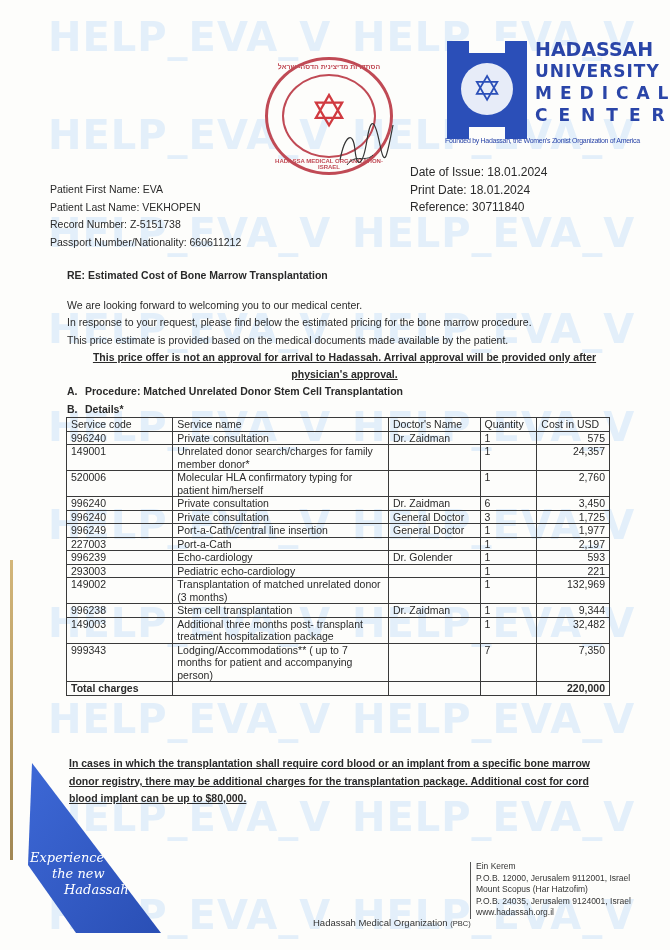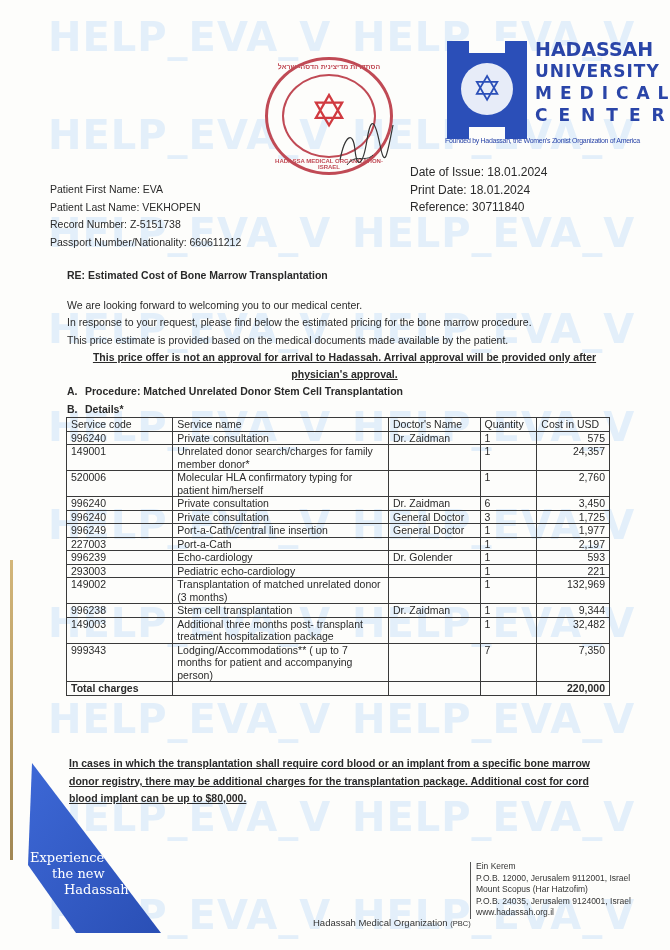--- a/index.html
+++ b/index.html
@@ -73,21 +73,21 @@
   table.details .c-qty { width: 45px; }
   table.details .c-cost { width: 60px; }
   table.details td.cost { text-align: right; }
   table.details tr.total td { font-weight: bold; }
   .note { position: absolute; left: 69px; top: 755px; width: 550px; font-size: 10.5px; line-height: 17.5px; font-weight: bold; text-decoration: underline; }
   
   .banner {
     position: absolute; left: 26px; top: 755px; width: 140px; height: 180px;
   }
   .banner-text {
-    position: absolute; left: 30px; top: 850px; font-family: "DejaVu Serif", serif; 
+    position: absolute; left: 30px; top: 850px; font-family: "DejaVu Serif", serif; font-style: italic;
     color: #ffffff; font-size: 13px; line-height: 16px;
   }
   .banner-text div:nth-child(2) { padding-left: 22px; }
   .banner-text div:nth-child(3) { padding-left: 34px; }
   .footer-org { position: absolute; left: 293px; top: 917px; font-size: 9.5px; color: #333; padding-left: 20px; }
   .footer-org .pbc { font-size: 7.5px; }
   .footer-divider { position: absolute; left: 470px; top: 862px; width: 1px; height: 57px; background: #555; }
   .footer-addr { position: absolute; left: 476px; top: 861px; font-size: 8.5px; line-height: 11.5px; color: #333; }
   .footer-addr .b { font-weight: normal; }
 </style>

